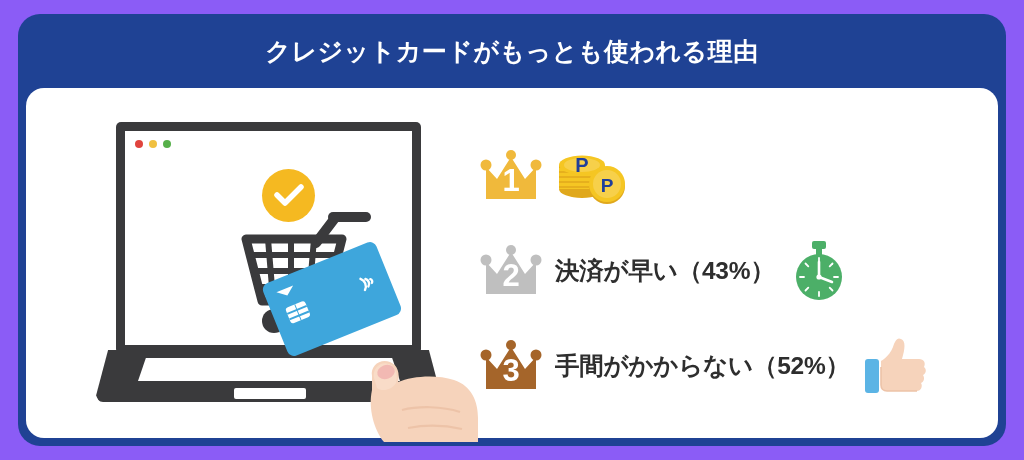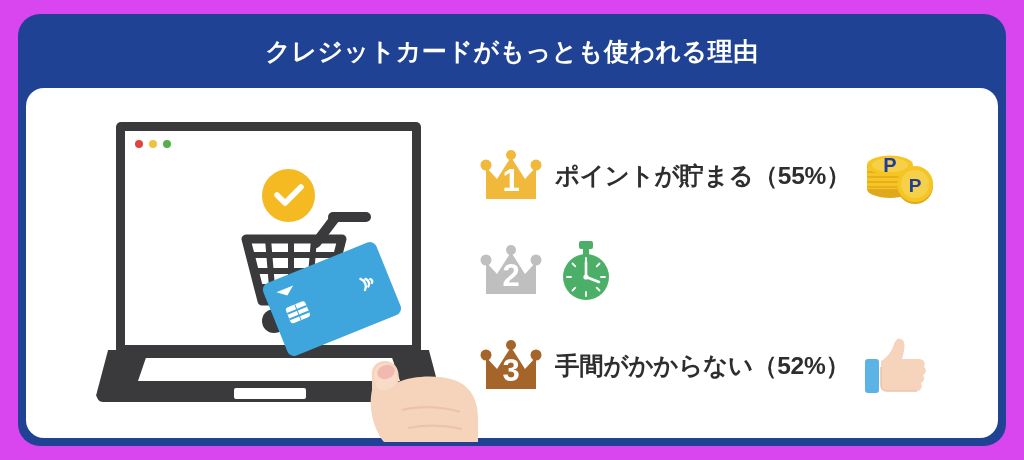--- a/index.html
+++ b/index.html
@@ -5,21 +5,21 @@
   * { box-sizing: border-box; margin: 0; padding: 0; }
   html, body {
     width: 1024px; height: 460px;
     background: #ffffff;
     font-family: "Liberation Sans", "DejaVu Sans", sans-serif;
     overflow: hidden;
   }
   #infographic {
     position: relative;
     width: 1024px; height: 460px;
-    background: #d946ef;
+    background: #8b5cf6;
   }
 
   
   .blue-frame {
     position: absolute;
     left: 18px; top: 14px;
     width: 988px; height: 432px;
     background: #1F4294;
     border-radius: 22px;
   }
@@ -253,21 +253,20 @@
     <div class="rank-row">
       <div class="crown">
         <svg width="62" height="58" viewBox="0 0 62 58" aria-hidden="true">
           <path d="M6 20 L17 32 L31 10 L45 32 L56 20 L56 52 L6 52 Z" fill="#F0B93B"></path>
           <circle cx="6" cy="18" r="5.5" fill="#F0B93B"></circle>
           <circle cx="56" cy="18" r="5.5" fill="#F0B93B"></circle>
           <circle cx="31" cy="8" r="5" fill="#F0B93B"></circle>
         </svg>
         <div class="crown-num">1</div>
       </div>
-      <div class="rank-text">ポイントが貯まる（55%）</div>
       <div class="rank-icon">
         <svg width="72" height="62" viewBox="0 0 72 62" aria-hidden="true">
           <g>
             <ellipse cx="27" cy="44" rx="23" ry="9" fill="#E0A81C"></ellipse>
             <rect x="4" y="20" width="46" height="24" fill="#F5C623"></rect>
             <path d="M4 22 L50 22" stroke="#E0A81C" stroke-width="1.4"></path>
             <path d="M4 27 L50 27" stroke="#E0A81C" stroke-width="1.4"></path>
             <path d="M4 32 L50 32" stroke="#E0A81C" stroke-width="1.4"></path>
             <path d="M4 37 L50 37" stroke="#E0A81C" stroke-width="1.4"></path>
             <path d="M4 42 L50 42" stroke="#E0A81C" stroke-width="1.4"></path>
@@ -288,20 +287,21 @@
     <div class="rank-row">
       <div class="crown">
         <svg width="62" height="58" viewBox="0 0 62 58" aria-hidden="true">
           <path d="M6 20 L17 32 L31 10 L45 32 L56 20 L56 52 L6 52 Z" fill="#BFBFBF"></path>
           <circle cx="6" cy="18" r="5.5" fill="#BFBFBF"></circle>
           <circle cx="56" cy="18" r="5.5" fill="#BFBFBF"></circle>
           <circle cx="31" cy="8" r="5" fill="#BFBFBF"></circle>
         </svg>
         <div class="crown-num">2</div>
       </div>
+      <div class="rank-text">決済が早い（43%）</div>
       <div class="rank-icon">
         <svg width="62" height="64" viewBox="0 0 62 64" aria-hidden="true">
           <rect x="24" y="2" width="14" height="8" rx="2" fill="#4CAF68"></rect>
           <rect x="28" y="8" width="6" height="9" fill="#4CAF68"></rect>
           <circle cx="31" cy="38" r="23" fill="#4CAF68"></circle>
           <g stroke="#ffffff" stroke-width="1.8" stroke-linecap="round">
             <path d="M31 19 L31 23"></path>
             <path d="M31 53 L31 57"></path>
             <path d="M12 38 L16 38"></path>
             <path d="M46 38 L50 38"></path>

